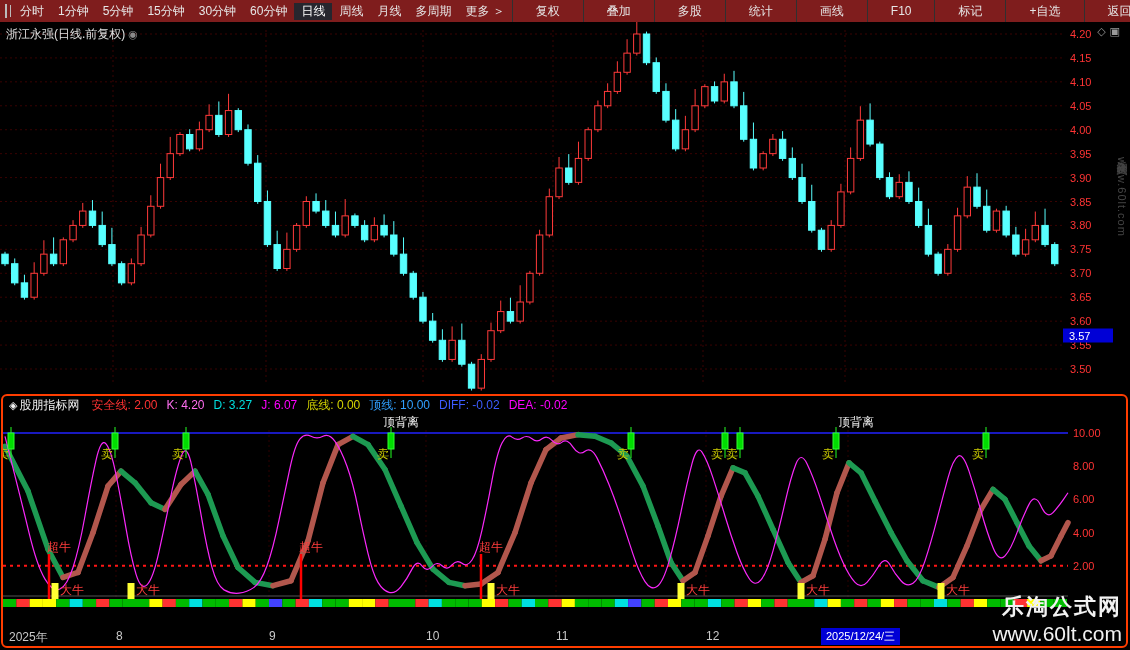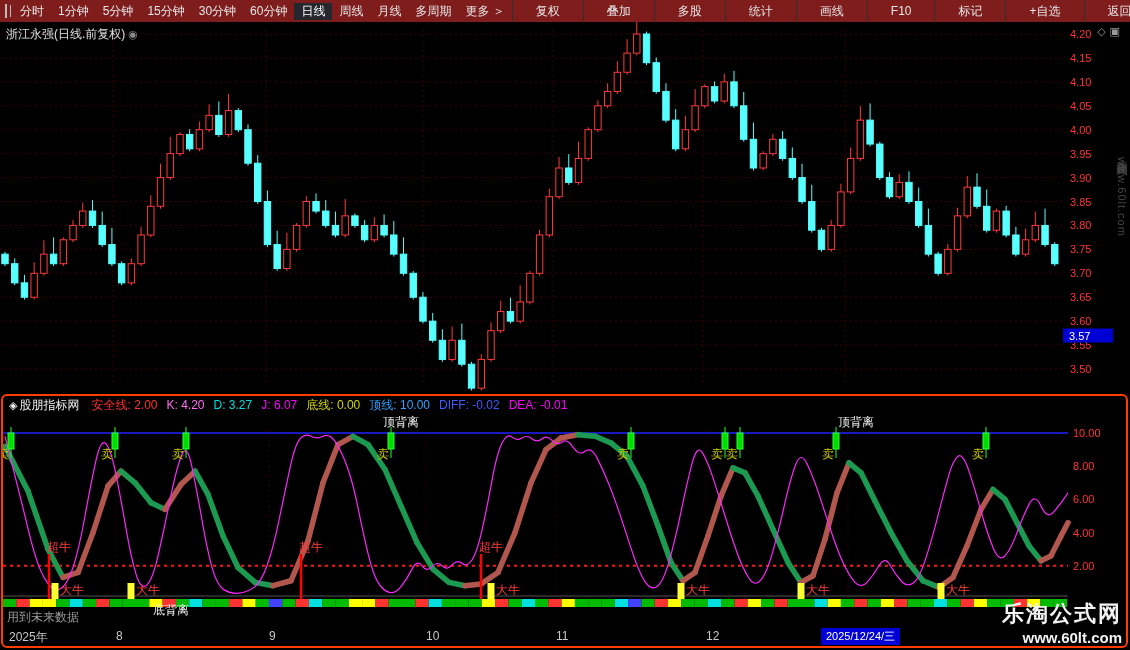--- a/index.html
+++ b/index.html
@@ -34,21 +34,21 @@
   .bottom-frame svg{position:absolute;top:16px;left:0;}
   .notes-row{position:absolute;top:212px;left:0;width:100%;height:20px;font-size:12px;color:#aaa;}
   .future-note{position:absolute;left:4px;top:1px;color:#9a9a9a;}
   .bottom-div{position:absolute;left:150px;top:-6px;color:#f0f0f0;}
   .time-axis{position:absolute;top:232px;left:0;width:100%;height:18px;font-size:12px;color:#c8c8c8;}
   .time-axis .tick{position:absolute;top:1px;}
   .date-box{position:absolute;top:0;background:#0000d6;color:#fff;padding:1px 5px;font-size:11px;}
   
   .watermark{position:absolute;right:8px;bottom:4px;text-align:right;z-index:9;color:#f2f2f2;}
   .watermark .wm1{font-size:22px;font-weight:bold;letter-spacing:2px;}
-  .watermark .wm2{font-size:15px;font-weight:bold;}
+  .watermark .wm2{font-size:21px;}
 </style>
 </head>
 <body>
 
 <div class="toolbar">
   <span class="win-icon"></span>
   <div id="periods" style="display:flex;">
       <span class="period">分时</span>
       <span class="period">1分钟</span>
       <span class="period">5分钟</span>
@@ -345,21 +345,21 @@
     <span class="ind-logo">◈</span>
     <span class="ind-name">股朋指标网</span>
     <span id="param-list" style="display:flex;">
         <span class="param" style="color: rgb(255, 50, 50);">安全线: 2.00</span>
         <span class="param" style="color: rgb(255, 110, 240);">K: 4.20</span>
         <span class="param" style="color: rgb(0, 222, 222);">D: 3.27</span>
         <span class="param" style="color: rgb(255, 0, 255);">J: 6.07</span>
         <span class="param" style="color: rgb(214, 214, 0);">底线: 0.00</span>
         <span class="param" style="color: rgb(48, 160, 255);">顶线: 10.00</span>
         <span class="param" style="color: rgb(60, 92, 255);">DIFF: -0.02</span>
-        <span class="param" style="color: rgb(255, 0, 255);">DEA: -0.01</span>
+        <span class="param" style="color: rgb(255, 0, 255);">DEA: -0.02</span>
       </span>
   </div>
   <svg id="ind-svg" width="1126" height="196">
       <line x1="113" y1="18" x2="113" y2="186" stroke="#2e0000" stroke-dasharray="2 3"></line>
       <line x1="266" y1="18" x2="266" y2="186" stroke="#2e0000" stroke-dasharray="2 3"></line>
       <line x1="423" y1="18" x2="423" y2="186" stroke="#2e0000" stroke-dasharray="2 3"></line>
       <line x1="553" y1="18" x2="553" y2="186" stroke="#2e0000" stroke-dasharray="2 3"></line>
       <line x1="703" y1="18" x2="703" y2="186" stroke="#2e0000" stroke-dasharray="2 3"></line>
       <line x1="845" y1="18" x2="845" y2="186" stroke="#2e0000" stroke-dasharray="2 3"></line>
       <line x1="0" y1="21" x2="1065" y2="21" stroke="#2222ff" stroke-width="1.4"></line>
@@ -565,24 +565,20 @@
       <text x="493" y="182" fill="#ff3c3c" font-size="12">大牛</text>
       <rect x="674.5" y="171" width="7" height="16" fill="#ffff33"></rect>
       <text x="683" y="182" fill="#ff3c3c" font-size="12">大牛</text>
       <rect x="794.5" y="171" width="7" height="16" fill="#ffff33"></rect>
       <text x="803" y="182" fill="#ff3c3c" font-size="12">大牛</text>
       <rect x="934.5" y="171" width="7" height="16" fill="#ffff33"></rect>
       <text x="943" y="182" fill="#ff3c3c" font-size="12">大牛</text>
       <text x="380" y="14" fill="#ececec" font-size="12">顶背离</text>
       <text x="835" y="14" fill="#ececec" font-size="12">顶背离</text>
     </svg>
-  <div class="notes-row">
-    <span class="future-note">用到未来数据</span>
-    <span class="bottom-div">底背离</span>
-  </div>
   <div class="time-axis" id="time-axis">
     <span class="tick" style="left:6px">2025年</span>
     <span class="date-box" id="date-box" style="left: 818px;">2025/12/24/三</span>
   <span class="tick" style="left: 113px;">8</span>
       <span class="tick" style="left: 266px;">9</span>
       <span class="tick" style="left: 423px;">10</span>
       <span class="tick" style="left: 553px;">11</span>
       <span class="tick" style="left: 703px;">12</span>
     </div>
 </div>

